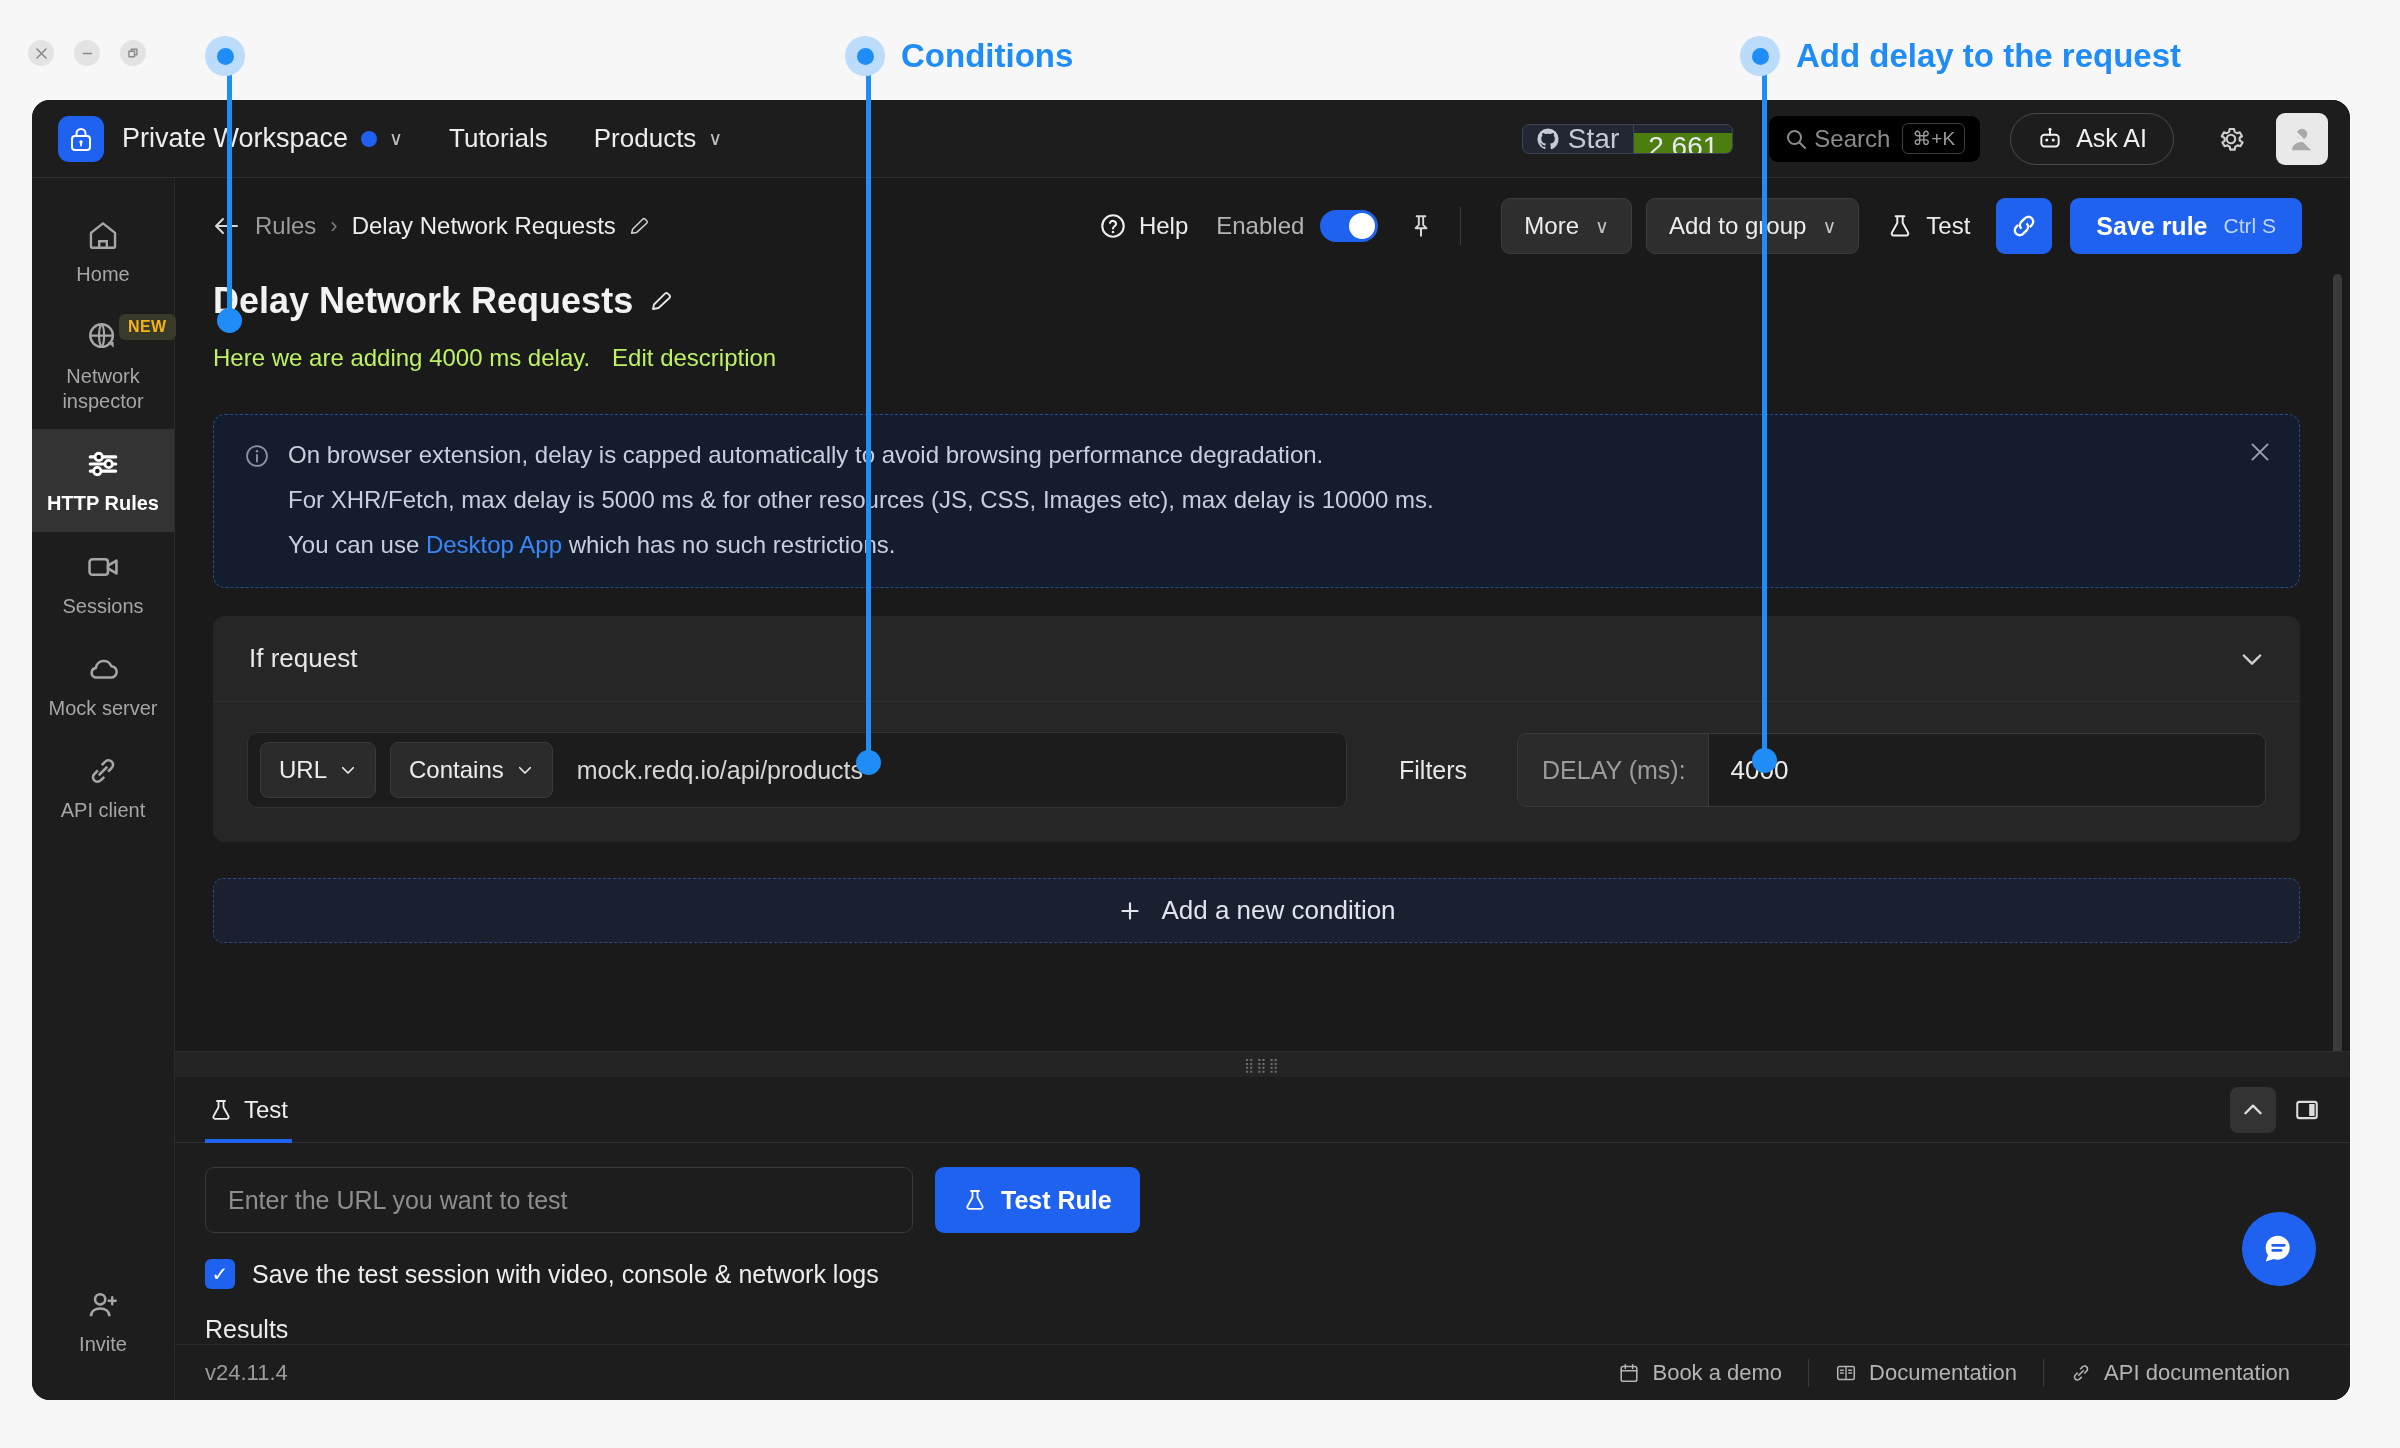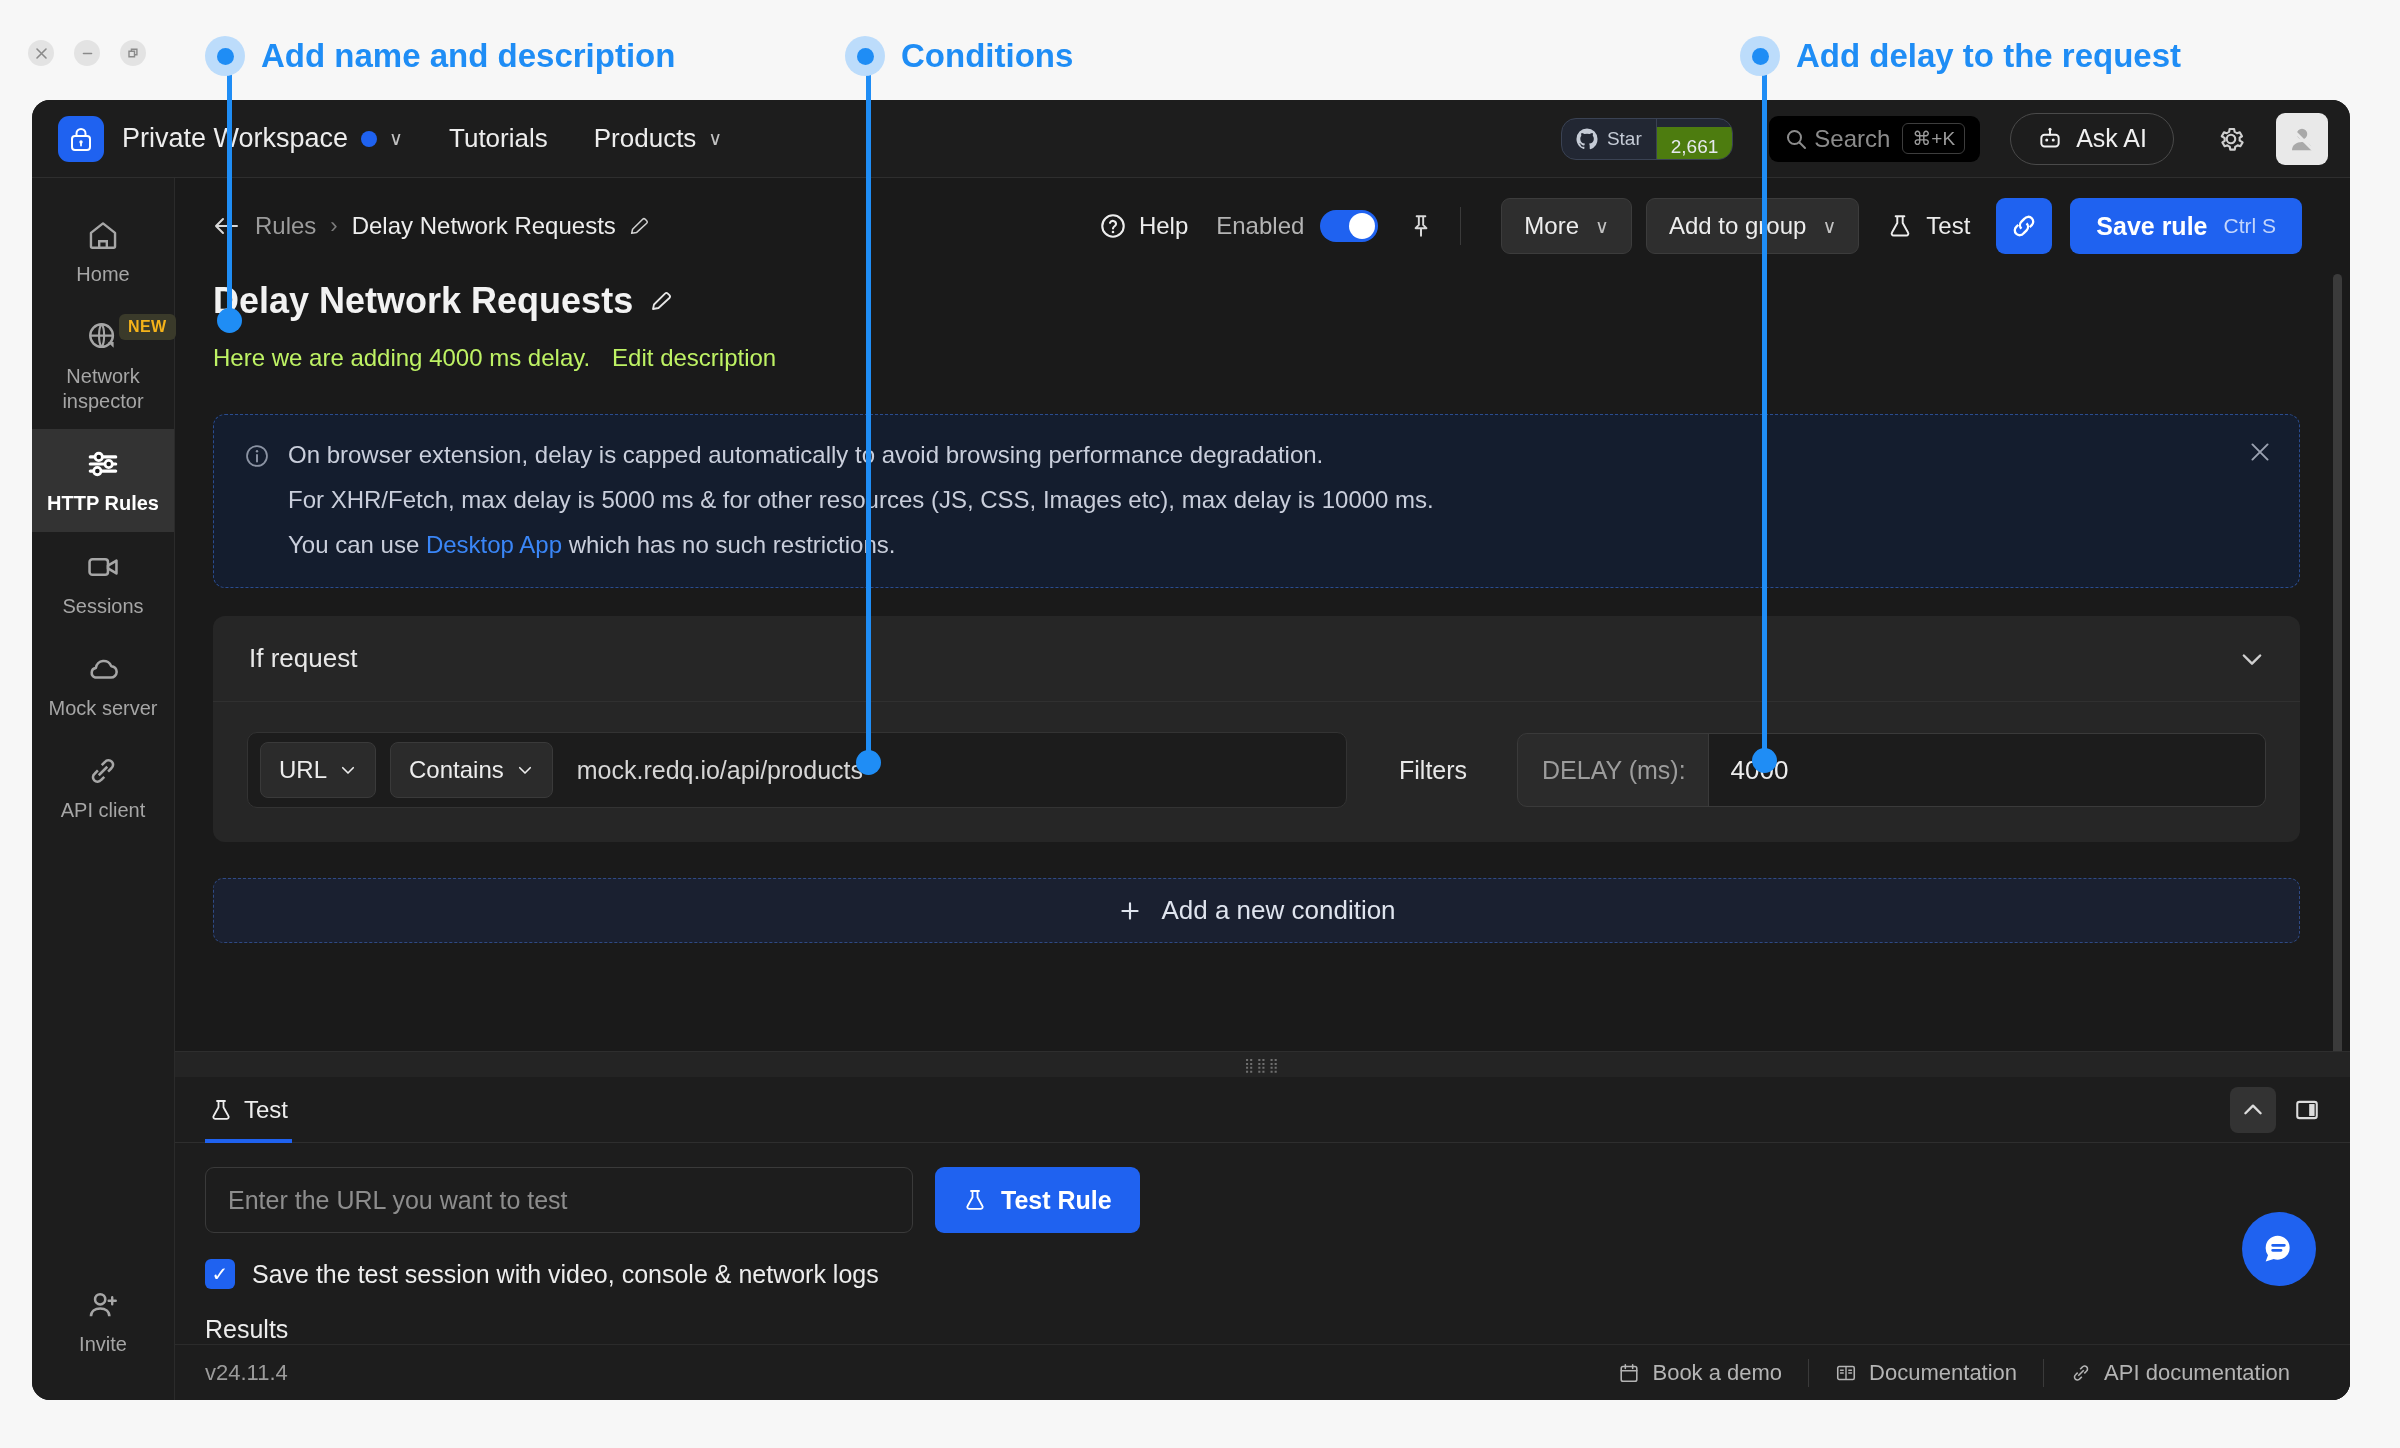--- a/index.html
+++ b/index.html
@@ -65,23 +65,23 @@
   }
   .ws-name {
     color: #ededed; font-size: 27px; margin-left: 18px; font-weight: 400;
   }
   .ws-dot { width: 16px; height: 16px; border-radius: 50%; background: #1f62f0; margin-left: 13px; }
   .chev { color: #c2c2c2; font-size: 19px; margin-left: 12px; }
   .nav-link { color: #ededed; font-size: 26px; margin-left: 46px; display: flex; align-items: center; }
   .nav-spacer { flex: 1 1 auto; }
 
   .star-badge {
-    display: flex; align-items: center; height: 42px;
-    border: 1px solid #3a4253; border-radius: 15px; overflow: hidden;
-    background: #222733; font-size: 19px;
+    display: flex; align-items: center; height: 30px;
+    border: 1px solid #3a4253; border-radius: 7px; overflow: hidden;
+    background: #222733; font-size: 28px;
   }
   .star-left { display:flex; align-items:center; gap:9px; padding: 0 14px; height:100%; color:#c5cbd6; border-right:1px solid #3a4253;}
   .star-right { padding: 0 14px; color:#e6e9ee; height:100%; display:flex; align-items:center; background:#4d7c0f;margin-top:16px;}
 
   .search-box {
     display: flex; align-items: center; gap: 6px;
     background: #000000; border-radius: 9px;
     height: 46px; padding: 0 15px; margin-left: 36px;
   }
   .search-text { color: #8c8c8c; font-size: 24px; }
@@ -287,21 +287,20 @@
 <div class="annot-line" style="left:866px; top:55px; height:710px;"></div>
 <div class="annot-endcap" style="left:856px; top:750px;"></div>
 
 <div class="annot-line" style="left:1762px; top:55px; height:708px;"></div>
 <div class="annot-endcap" style="left:1752px; top:748px;"></div>
 
 <div class="annot-label" style="left:205px; top:36px;">
   <span class="annot-dot-outer">
       <span class="annot-dot-inner"></span>
     </span>
-  <span>Add name and description</span>
 </div>
 <div class="annot-label" style="left:845px; top:36px;">
   <span class="annot-dot-outer">
       <span class="annot-dot-inner"></span>
     </span>
   <span>Conditions</span>
 </div>
 <div class="annot-label" style="left:1740px; top:36px;">
   <span class="annot-dot-outer">
       <span class="annot-dot-inner"></span>

